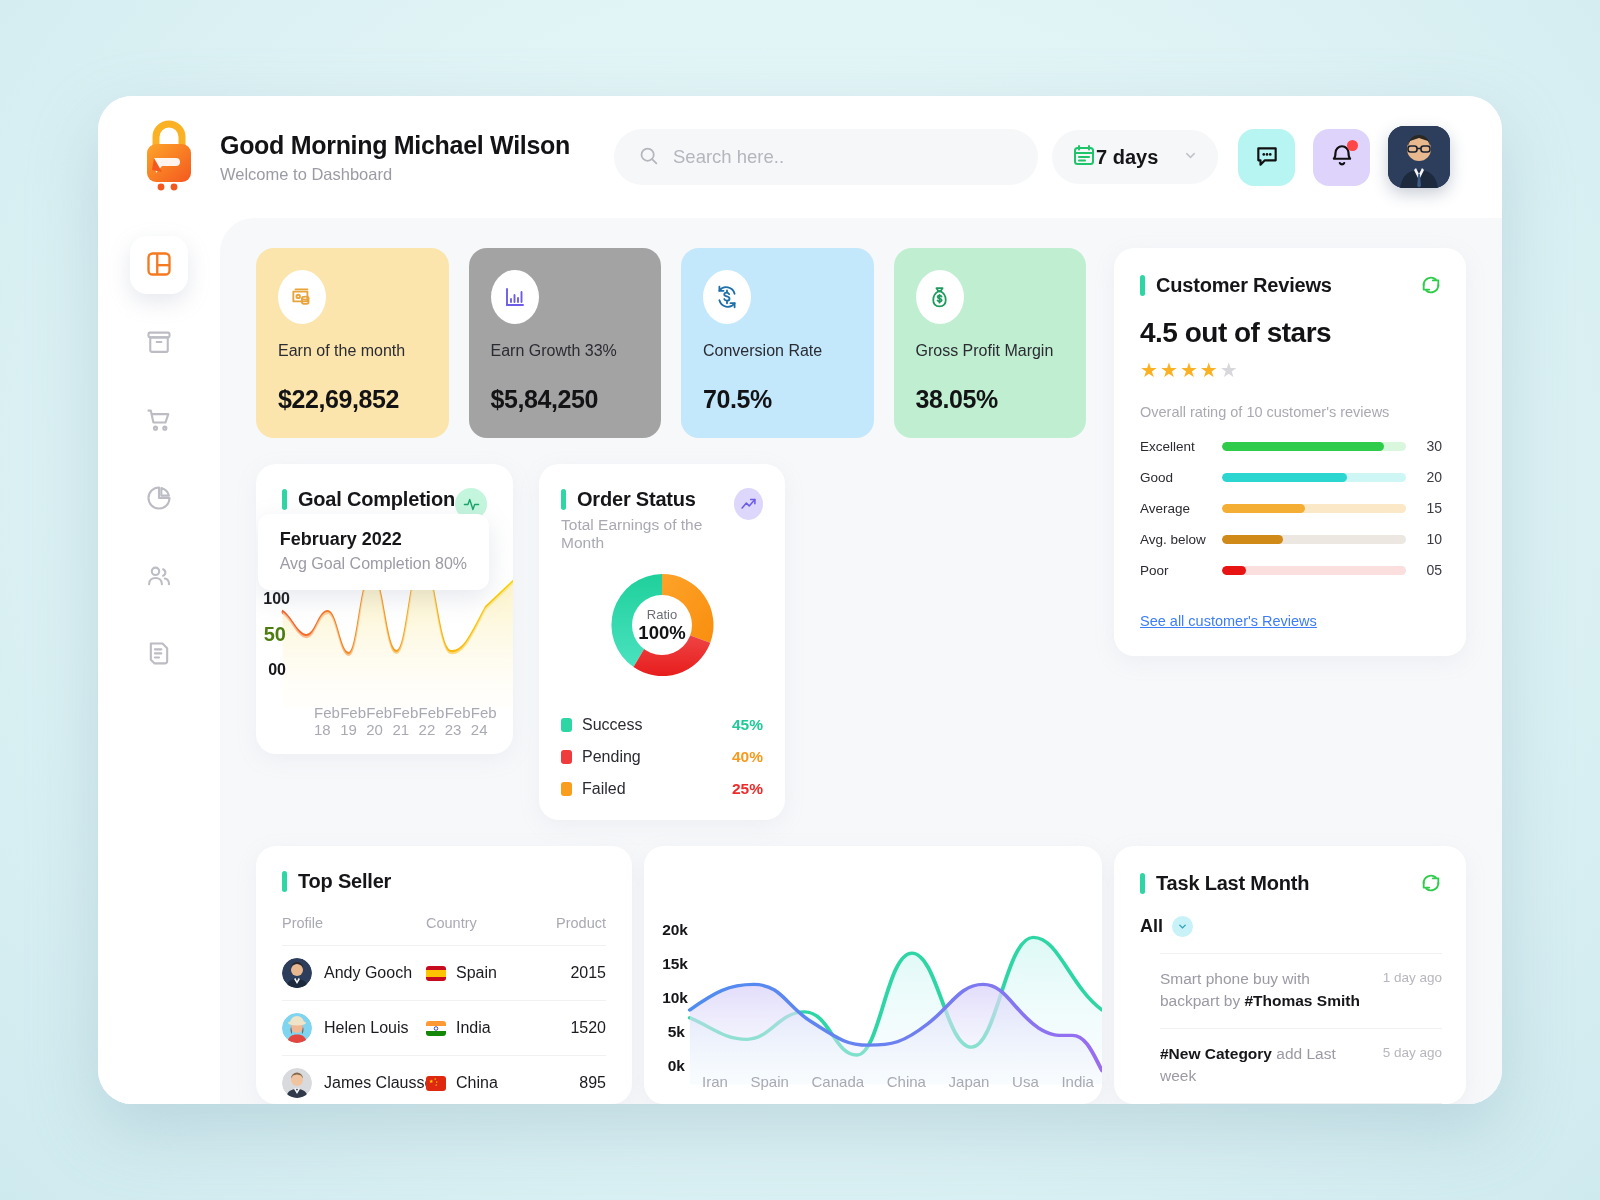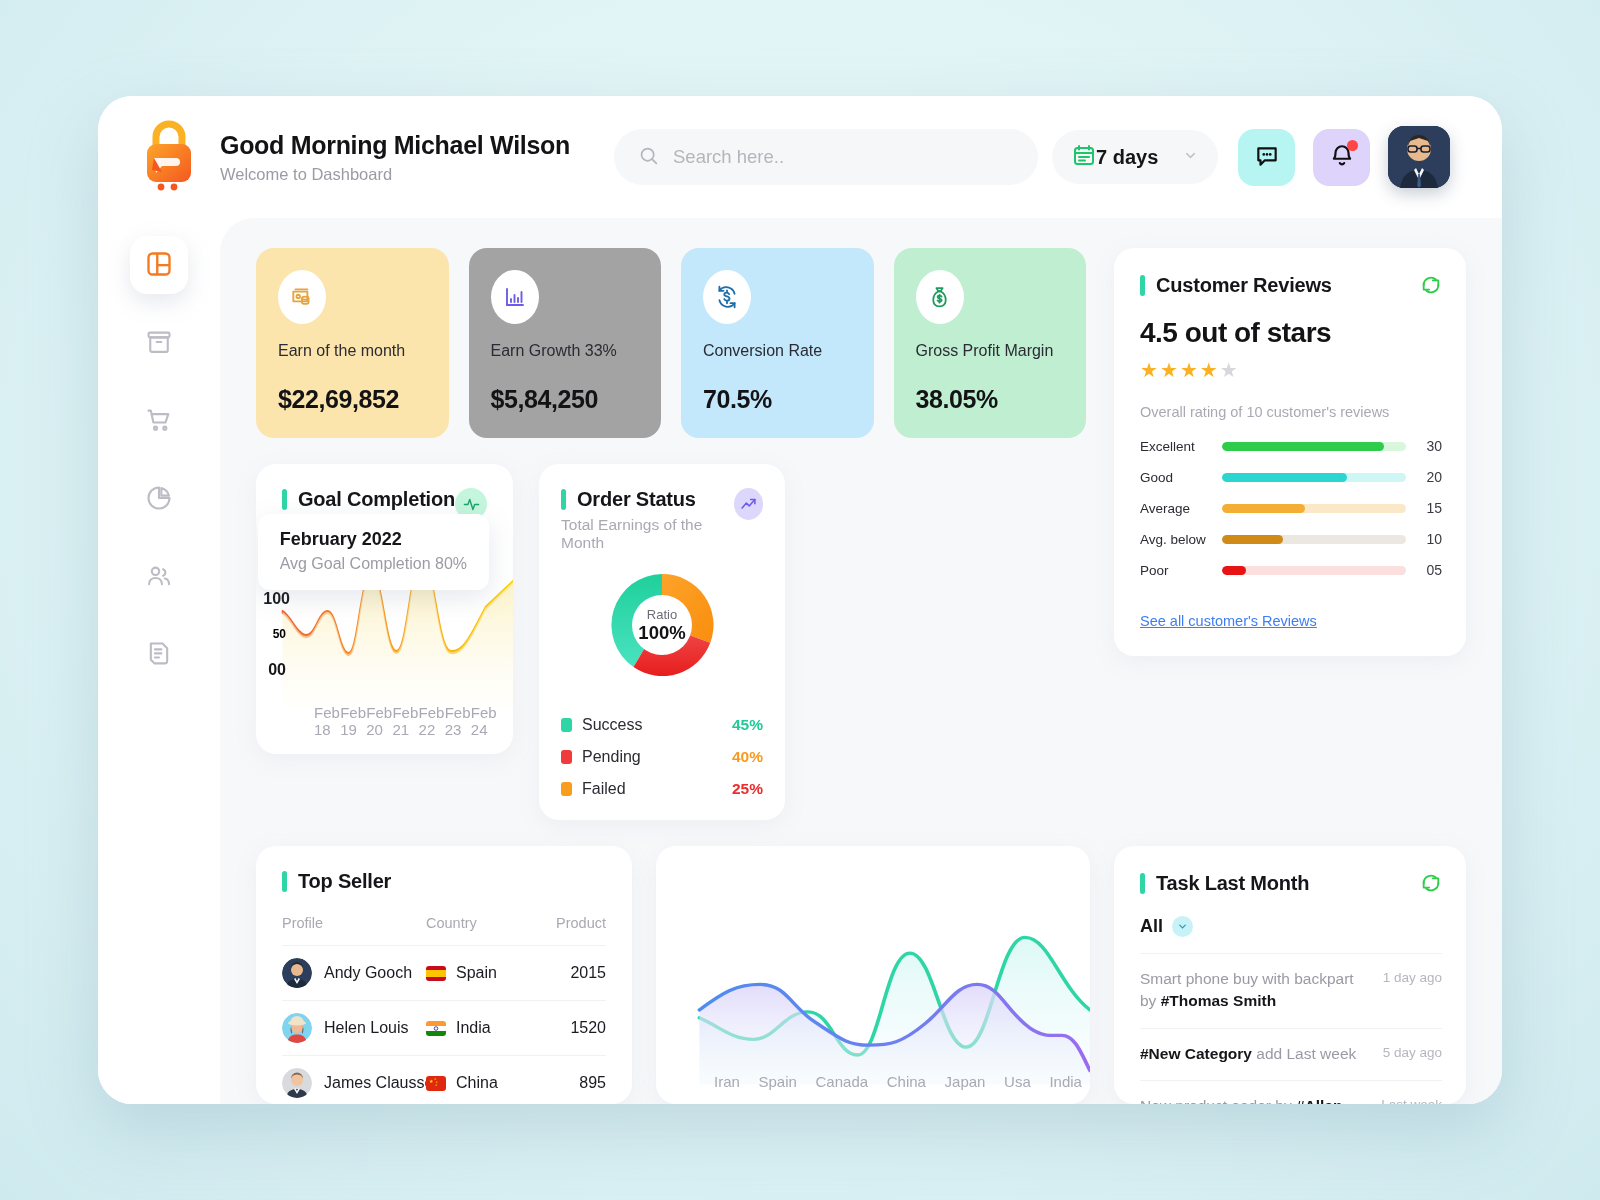--- a/index.html
+++ b/index.html
@@ -170,21 +170,21 @@
   .rv-bars { margin-top: 18px; }
   .rv-bar { display: flex; align-items: center; gap: 10px; margin-bottom: 15px; }
   .rv-bar-label { font-size: 13.5px; color: #2b2b33; width: 72px; flex: 0 0 72px; }
   .rv-track { flex: 1; height: 9px; border-radius: 5px; overflow: hidden; }
   .rv-fill { height: 100%; border-radius: 5px; }
   .rv-num { font-size: 14px; color: #3a3a44; width: 26px; text-align: right; }
   .rv-note { font-size: 14.5px; color: #a9a9b3; line-height: 1.5; margin-top: 12px; }
   .rv-link { font-size: 14.5px; color: #3d7df6; text-decoration: underline; margin-top: 20px; display: inline-block; cursor: pointer; }
 
   
-  .row-bottom { display: flex; gap: 24px; flex: 1; min-height: 0; }
+  .row-bottom { display: flex; gap: 12px; flex: 1; min-height: 0; }
   .seller { width: 376px; flex: 0 0 376px; padding: 24px 26px 8px 26px; }
   .visitors { flex: 1; min-width: 0; padding: 24px 0 0 0; position: relative; overflow: hidden; }
   .tasks { width: 352px; flex: 0 0 352px; padding: 26px 24px 10px 26px; }
 
   
   .tbl { width: 100%; margin-top: 16px; }
   .tbl-head { display: flex; font-size: 14.5px; color: #a9a9b3; padding: 6px 0 14px 0; }
   .tbl-row { display: flex; align-items: center; padding: 12px 0; border-top: 1px solid #f0f1f3; }
   .c-profile { flex: 1; display: flex; align-items: center; gap: 12px; min-width: 0; }
   .c-country { width: 118px; flex: 0 0 118px; display: flex; align-items: center; gap: 10px; }
@@ -202,21 +202,21 @@
   .vis-legend { display: flex; align-items: center; gap: 22px; margin-right: 42px; }
   .vis-leg { display: flex; align-items: center; gap: 9px; }
   .vis-dot { width: 14px; height: 14px; border-radius: 4px; }
   .vis-leg span { font-size: 16.5px; font-weight: 700; color: #16161a; }
   .vis-plot { position: absolute; left: 0; right: 0; top: 62px; bottom: 0; }
 
   
   .filter-row { display: flex; align-items: center; gap: 9px; margin-top: 18px; padding-bottom: 16px; }
   .filter-label { font-size: 18px; font-weight: 700; color: #16161a; }
   .filter-chev { width: 21px; height: 21px; border-radius: 50%; background: #c8f1f8; display: flex; align-items: center; justify-content: center; }
-  .task-item { display: flex; justify-content: space-between; gap: 12px; padding: 14px 0 15px 0; border-top: 1px solid #f0f1f3; }
+  .task-item { display: flex; justify-content: space-between; gap: 12px; padding: 14px 0 15px 0; border-top: 1px solid #f0f1f3; margin-left: 20px; }
   .task-text { font-size: 15.5px; color: #9a9aa4; line-height: 1.45; }
   .task-text b { color: #16161a; font-weight: 700; }
   .task-time { font-size: 13.5px; color: #b6b6bf; white-space: nowrap; padding-top: 2px; }
 </style>
 </head>
 <body>
 
 <div class="app">
 
   <div class="topbar">
@@ -470,21 +470,21 @@
                         <stop offset="100%" stop-color="#fffdf4" stop-opacity=".25"></stop>
                     </linearGradient>
                   </defs>
                   <path d="M58,90 C78,96 88,112 108,114 C128,116 136,90 156,90 C176,90 182,132 202,132 C222,132 228,52 252,52 C276,52 282,130 306,130 C330,130 336,38 362,38 C388,38 396,128 424,130 C452,132 470,112 500,86 L560,60" fill="none" stroke="url(#goalLine)" stroke-width="4.2" stroke-linecap="round" stroke-linejoin="round"></path>
                   <path d="M58,90 C78,96 88,112 108,114 C128,116 136,90 156,90 C176,90 182,132 202,132 C222,132 228,52 252,52 C276,52 282,130 306,130 C330,130 336,38 362,38 C388,38 396,128 424,130 C452,132 470,112 500,86 L560,60 L560,186 L58,186 Z" fill="url(#goalFill)"></path>
                 </svg>
                 <div style="position:absolute;left:0;top:0;bottom:0;width:58px">
                   <div style="position:absolute;left:34px;top:8px;transform:translate(-100%,-50%);font-size:16px;font-weight:700;color:#16161a">200</div>
                   <div style="position:absolute;left:34px;top:42px;transform:translate(-100%,-50%);font-size:16px;font-weight:700;color:#16161a">150</div>
                   <div style="position:absolute;left:34px;top:77px;transform:translate(-100%,-50%);font-size:16px;font-weight:700;color:#16161a">100</div>
-                  <div style="position:absolute;left:30px;top:112px;transform:translate(-100%,-50%);font-size:12px;font-weight:700;color:#000000">50</div>
+                  <div style="position:absolute;left:30px;top:112px;transform:translate(-100%,-50%);font-size:20px;font-weight:700;color:#4d7c0f">50</div>
                   <div style="position:absolute;left:30px;top:148px;transform:translate(-100%,-50%);font-size:16px;font-weight:700;color:#16161a">00</div>
                 </div>
                 <div style="position:absolute;left:58px;right:0;bottom:16px;display:flex;justify-content:space-between;padding-right:16px">
                   <span style="font-size:15px;color:#a9a9b3">Feb 18</span>
                   <span style="font-size:15px;color:#a9a9b3">Feb 19</span>
                   <span style="font-size:15px;color:#a9a9b3">Feb 20</span>
                   <span style="font-size:15px;color:#a9a9b3">Feb 21</span>
                   <span style="font-size:15px;color:#a9a9b3">Feb 22</span>
                   <span style="font-size:15px;color:#a9a9b3">Feb 23</span>
                   <span style="font-size:15px;color:#a9a9b3">Feb 24</span>
@@ -750,20 +750,27 @@
                 </linearGradient>
               </defs>
 
               <path d="M40,112 C60,122 70,134 90,134 C110,134 118,106 140,106 C162,106 166,150 186,150 C206,150 212,46 234,46 C256,46 264,142 286,142 C308,142 316,30 340,30 C362,30 372,80 400,104 L400,180 L40,180 Z" fill="url(#retFill)"></path>
               <path d="M40,112 C60,122 70,134 90,134 C110,134 118,106 140,106 C162,106 166,150 186,150 C206,150 212,46 234,46 C256,46 264,142 286,142 C308,142 316,30 340,30 C362,30 372,80 400,104" fill="none" stroke="#2fd6a5" stroke-width="3.4" stroke-linecap="round" stroke-linejoin="round"></path>
 
               <path d="M40,104 C62,86 74,78 96,78 C120,78 124,100 146,116 C168,132 176,140 196,140 C216,140 226,138 248,118 C268,100 276,78 296,78 C316,78 322,104 344,122 C356,131 362,130 374,130 C386,130 392,148 400,166 L400,180 L40,180 Z" fill="url(#newFill)"></path>
               <path d="M40,104 C62,86 74,78 96,78 C120,78 124,100 146,116 C168,132 176,140 196,140 C216,140 226,138 248,118 C268,100 276,78 296,78 C316,78 322,104 344,122 C356,131 362,130 374,130 C386,130 392,148 400,166" fill="none" stroke="url(#newLine)" stroke-width="3.4" stroke-linecap="round" stroke-linejoin="round"></path>
             </svg>
 
+            <div style="position:absolute;left:0;top:0;bottom:0;width:60px">
+              <div style="position:absolute;left:44px;top:22px;transform:translate(-100%,-50%);font-size:15.5px;font-weight:700;color:#16161a">20k</div>
+              <div style="position:absolute;left:44px;top:56px;transform:translate(-100%,-50%);font-size:15.5px;font-weight:700;color:#16161a">15k</div>
+              <div style="position:absolute;left:44px;top:90px;transform:translate(-100%,-50%);font-size:15.5px;font-weight:700;color:#16161a">10k</div>
+              <div style="position:absolute;left:41px;top:124px;transform:translate(-100%,-50%);font-size:15.5px;font-weight:700;color:#16161a">5k</div>
+              <div style="position:absolute;left:41px;top:158px;transform:translate(-100%,-50%);font-size:15.5px;font-weight:700;color:#16161a">0k</div>
+            </div>
 
             <div style="position:absolute;left:58px;right:8px;bottom:14px;display:flex;justify-content:space-between">
               <span style="font-size:15px;color:#a9a9b3">Iran</span>
               <span style="font-size:15px;color:#a9a9b3">Spain</span>
               <span style="font-size:15px;color:#a9a9b3">Canada</span>
               <span style="font-size:15px;color:#a9a9b3">China</span>
               <span style="font-size:15px;color:#a9a9b3">Japan</span>
               <span style="font-size:15px;color:#a9a9b3">Usa</span>
               <span style="font-size:15px;color:#a9a9b3">India</span>
             </div>

